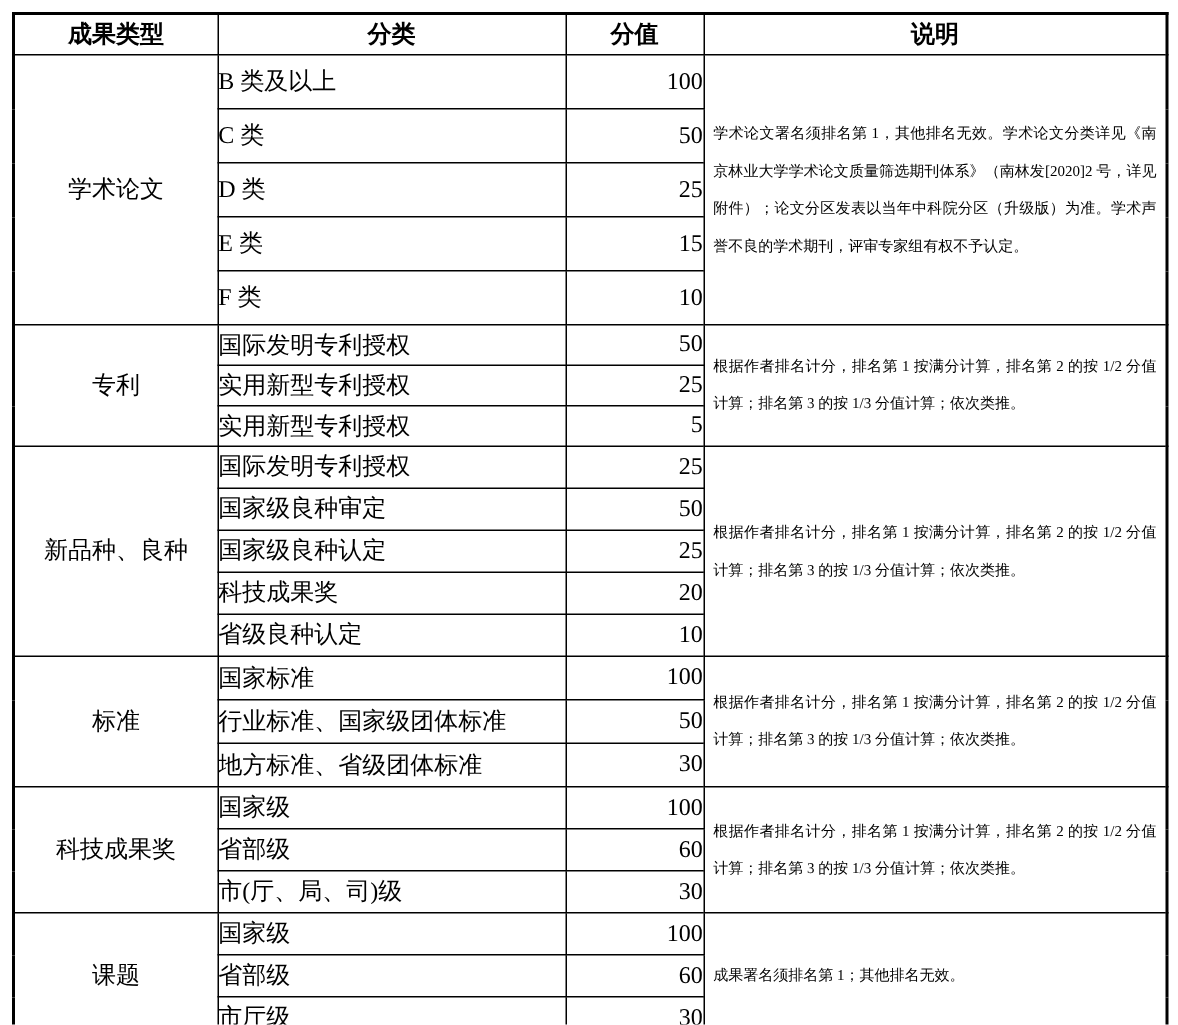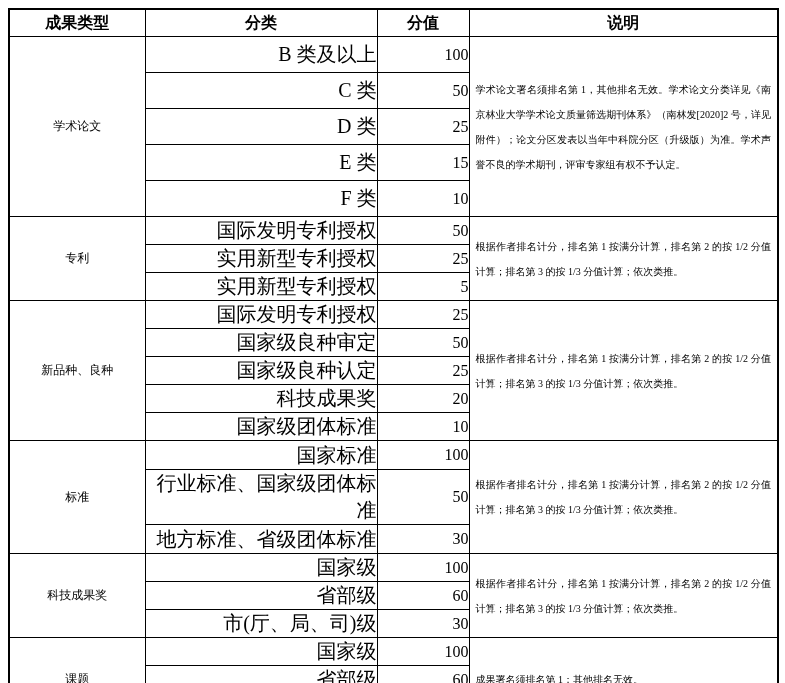--- a/index.html
+++ b/index.html
@@ -32,26 +32,26 @@
     height: 26px;
   }
   .col-type  { width: 136px; }
   .col-cat   { width: 232px; }
   .col-score { width: 92px;  }
   .col-note  { width: 309px; }
 
   td.type-cell {
     text-align: center;
     vertical-align: middle;
-    font-size: 12px;
+    font-size: 16px;
   }
   td.cat-cell {
-    text-align: right;
+    text-align: left;
     vertical-align: middle;
-    font-size: 20px;
+    font-size: 16px;
   }
   td.score-cell {
     text-align: right;
     vertical-align: middle;
     font-size: 16px;
   }
   td.note-cell {
     text-align: justify;
     vertical-align: middle;
     font-size: 10px;
@@ -135,21 +135,21 @@
     </tr>
     <tr class="h-seed">
       <td class="cat-cell">国家级良种认定</td>
       <td class="score-cell">25</td>
     </tr>
     <tr class="h-seed">
       <td class="cat-cell">科技成果奖</td>
       <td class="score-cell">20</td>
     </tr>
     <tr class="h-seed">
-      <td class="cat-cell">国家级团体标准</td>
+      <td class="cat-cell">省级良种认定</td>
       <td class="score-cell">10</td>
     </tr>
 
     <tr class="h-std">
       <td class="type-cell" rowspan="3">标准</td>
       <td class="cat-cell">国家标准</td>
       <td class="score-cell">100</td>
       <td class="note-cell" rowspan="3">根据作者排名计分，排名第 1 按满分计算，排名第 2 的按 1/2 分值计算；排名第 3 的按 1/3 分值计算；依次类推。</td>
     </tr>
     <tr class="h-std">

